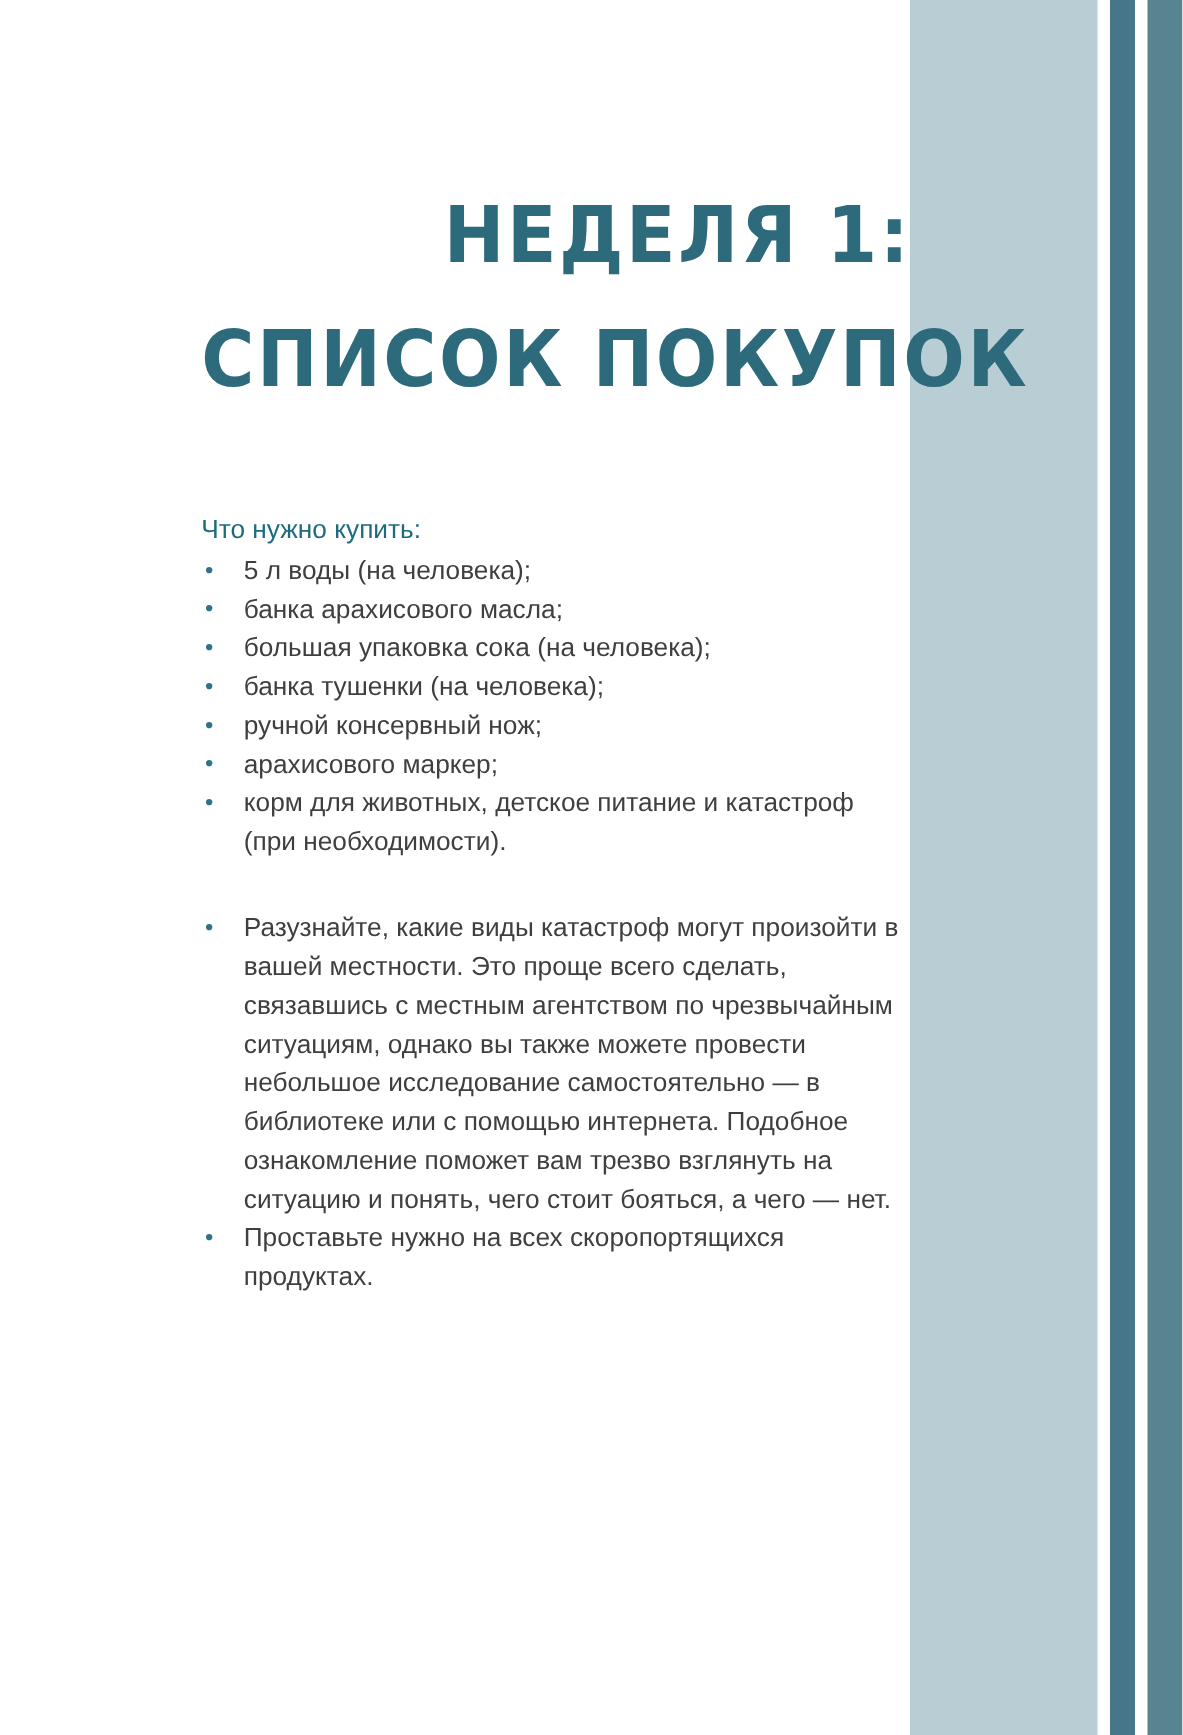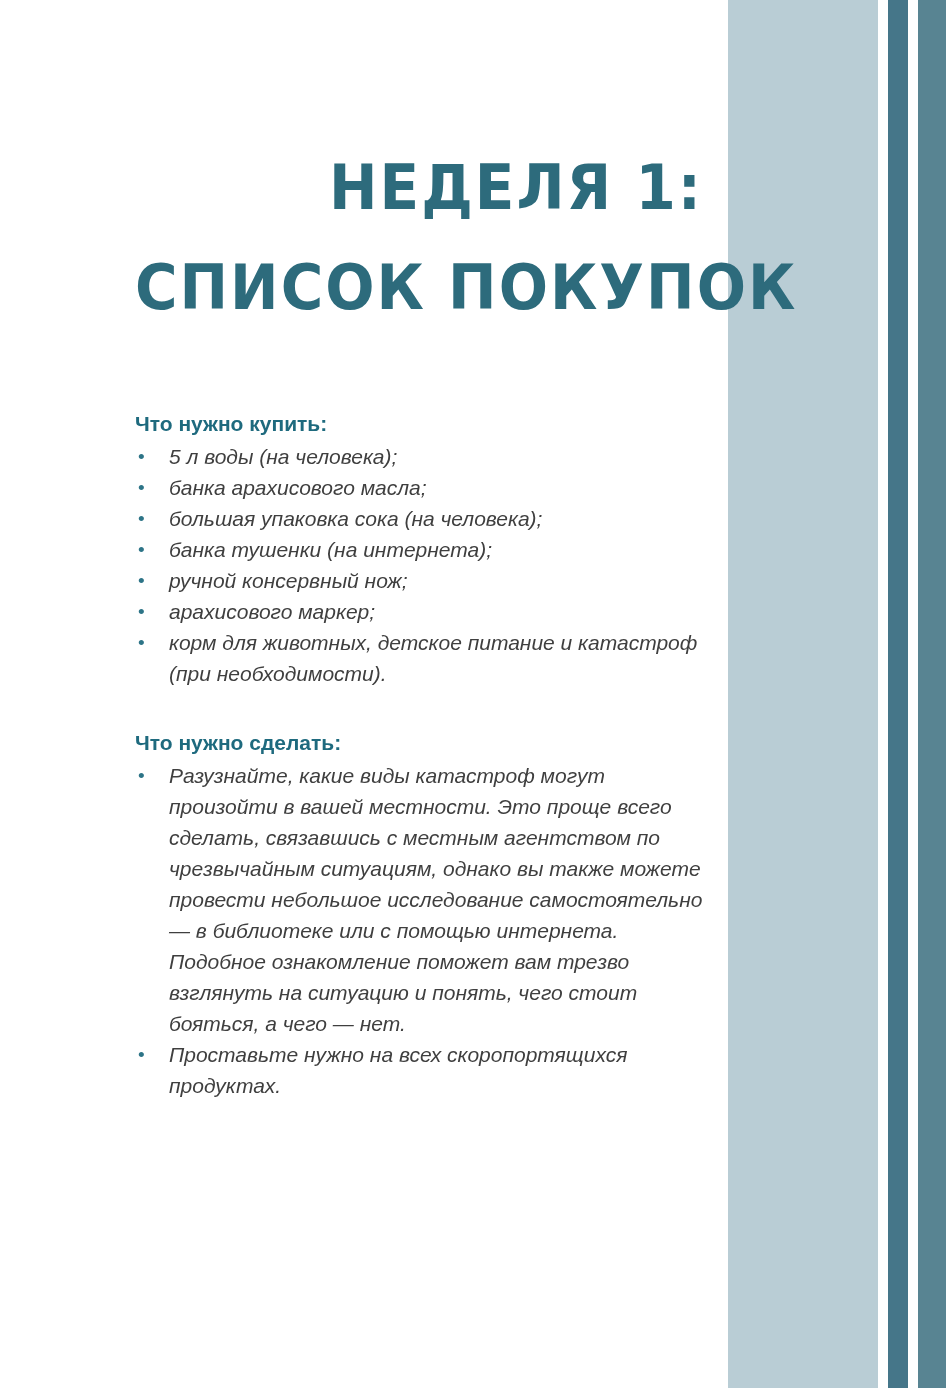--- a/index.html
+++ b/index.html
@@ -21,21 +21,21 @@
     top: 0;
     height: 1388px;
   }
   .band-wide   { left: 728px; width: 150px; background: #b9cdd5; }
   .band-stripe { left: 888px; width: 20px;  background: #457689; }
   .band-edge   { left: 918px; width: 28px;  background: #588492; }
 
   
   .content {
     position: absolute;
-    left: 135px;
+    left: 161px;
     top: 138px;
     width: 568px;
   }
 
   .page-title {
     text-align: right;
     color: #2d6b7c;
     font-weight: bold;
     font-size: 58px;
     line-height: 92px;
@@ -44,40 +44,40 @@
     font-family: "DejaVu Sans", "Liberation Sans", sans-serif;
     transform: scaleY(1.08);
     transform-origin: top right;
   }
   .page-title .title-line { display: block; white-space: nowrap; }
 
   .section { margin-bottom: 38px; }
 
   .section-heading {
     color: #1e6a7e;
-    font-weight: bold;
+    font-weight: normal;
     font-size: 21px;
     line-height: 31px;
     margin: 0 0 2px 0;
   }
 
   .item {
     display: flex;
     align-items: flex-start;
     font-size: 21px;
     line-height: 31px;
     color: #3f3f3f;
   }
   .bullet {
     flex: 0 0 31px;
     color: #2d7487;
     font-size: 19px;
     padding-left: 3px;
   }
-  .item-text { flex: 1; font-style: italic; }
+  .item-text { flex: 1; }
 </style>
 </head>
 <body>
 
 <div class="side-band band-wide"></div>
 <div class="side-band band-stripe"></div>
 <div class="side-band band-edge"></div>
 
 <div class="content">
 
@@ -96,38 +96,37 @@
     <div class="item">
       <span class="bullet">•</span>
       <span class="item-text">банка арахисового масла;</span>
     </div>
     <div class="item">
       <span class="bullet">•</span>
       <span class="item-text">большая упаковка сока (на человека);</span>
     </div>
     <div class="item">
       <span class="bullet">•</span>
-      <span class="item-text">банка тушенки (на интернета);</span>
+      <span class="item-text">банка тушенки (на человека);</span>
     </div>
     <div class="item">
       <span class="bullet">•</span>
       <span class="item-text">ручной консервный нож;</span>
     </div>
     <div class="item">
       <span class="bullet">•</span>
       <span class="item-text">арахисового маркер;</span>
     </div>
     <div class="item">
       <span class="bullet">•</span>
       <span class="item-text">корм для животных, детское питание и катастроф (при необходимости).</span>
     </div>
   </div>
 
   <div class="section">
-    <h2 class="section-heading">Что нужно сделать:</h2>
 
     <div class="item">
       <span class="bullet">•</span>
       <span class="item-text">Разузнайте, какие виды катастроф могут произойти в вашей местности. Это проще всего сделать, связавшись с местным агентством по чрезвычайным ситуациям, однако вы также можете провести небольшое исследование самостоятельно — в библиотеке или с помощью интернета. Подобное ознакомление поможет вам трезво взглянуть на ситуацию и понять, чего стоит бояться, а чего — нет.</span>
     </div>
     <div class="item">
       <span class="bullet">•</span>
       <span class="item-text">Проставьте нужно на всех скоропортящихся продуктах.</span>
     </div>
   </div>

